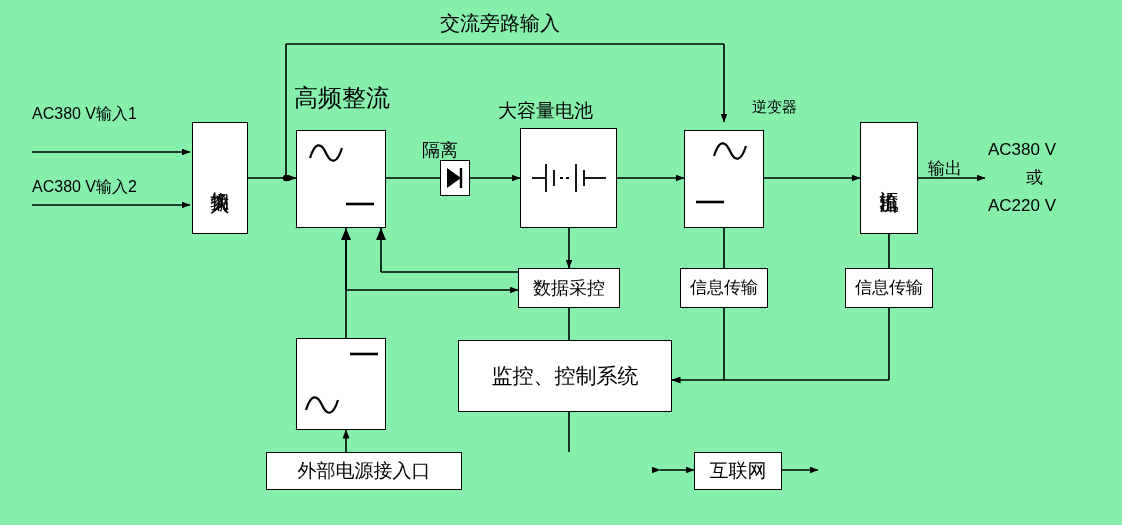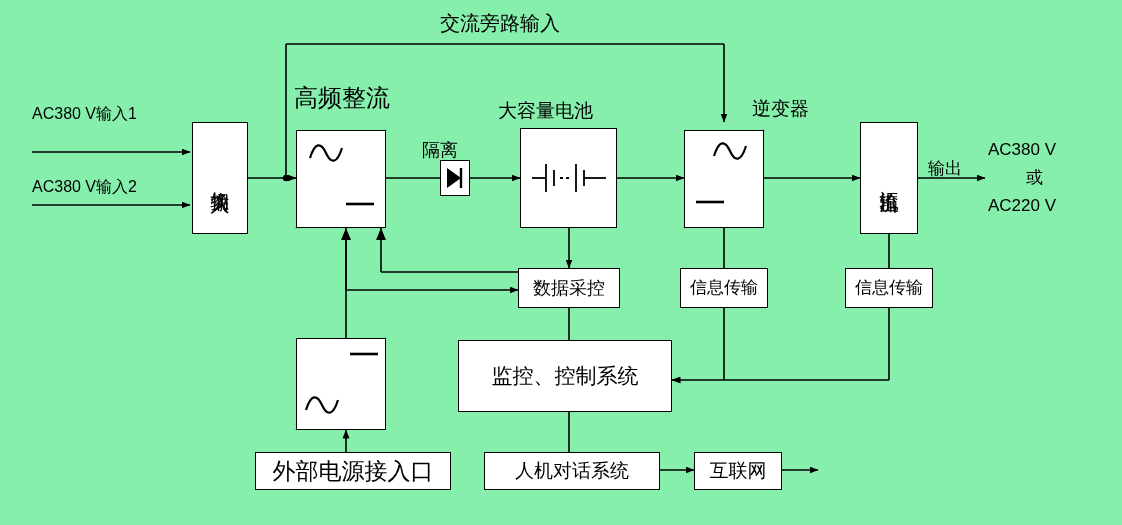--- a/index.html
+++ b/index.html
@@ -123,21 +123,21 @@
 
   <div class="lbl" style="left:32px; top:105px; font-size:16px;">AC380 V输入1</div>
   <div class="lbl" style="left:32px; top:178px; font-size:16px;">AC380 V输入2</div>
 
   <div class="lbl" style="left:294px; top:84px; font-size:24px;">高频整流</div>
 
   <div class="lbl" style="left:422px; top:140px; font-size:18px;">隔离</div>
 
   <div class="lbl" style="left:498px; top:100px; font-size:19px;">大容量电池</div>
 
-  <div class="lbl" style="left:752px; top:98px; font-size:19px;">逆变器</div>
+  <div class="lbl" style="left:752px; top:98px; font-size:15px;">逆变器</div>
 
   <div class="lbl" style="left:928px; top:159px; font-size:17px;">输出</div>
 
   <div class="lbl" style="left:988px; top:140px; font-size:17px; text-align:center;">AC380 V</div>
   <div class="lbl" style="left:1026px; top:168px; font-size:17px;">或</div>
   <div class="lbl" style="left:988px; top:196px; font-size:17px;">AC220 V</div>
 
   <div class="box" style="left:192px; top:122px; width:56px; height:112px;">
     <span class="vert" style="font-size:19px;">切换输入</span>
   </div>
@@ -205,20 +205,19 @@
     </svg>
   </div>
   <div class="sym" style="left:304px; top:392px; width:36px; height:26px;">
     <svg width="36" height="26" viewBox="0 0 36 26">
       <path d="M2,18 C7,2 13,2 18,13 C23,24 29,24 34,8" stroke="#000" stroke-width="2.2" fill="none"></path>
     </svg>
   </div>
 
   <div class="box" style="left:458px; top:340px; width:214px; height:72px; font-size:21px;">监控、控制系统</div>
 
-  <div class="box" style="left:255px; top:452px; width:196px; height:38px; font-size:23px;">外部电源接入口</div>
-
-  <div class="box" style="left:484px; top:452px; width:176px; height:38px; font-size:19px;">人机对话系统</div>
+  <div class="box" style="left:266px; top:452px; width:196px; height:38px; font-size:19px;">外部电源接入口</div>
+
 
   <div class="box" style="left:694px; top:452px; width:88px; height:38px; font-size:19px;text-align:right;">互联网</div>
 
 
 </div>
 
 </body></html>

